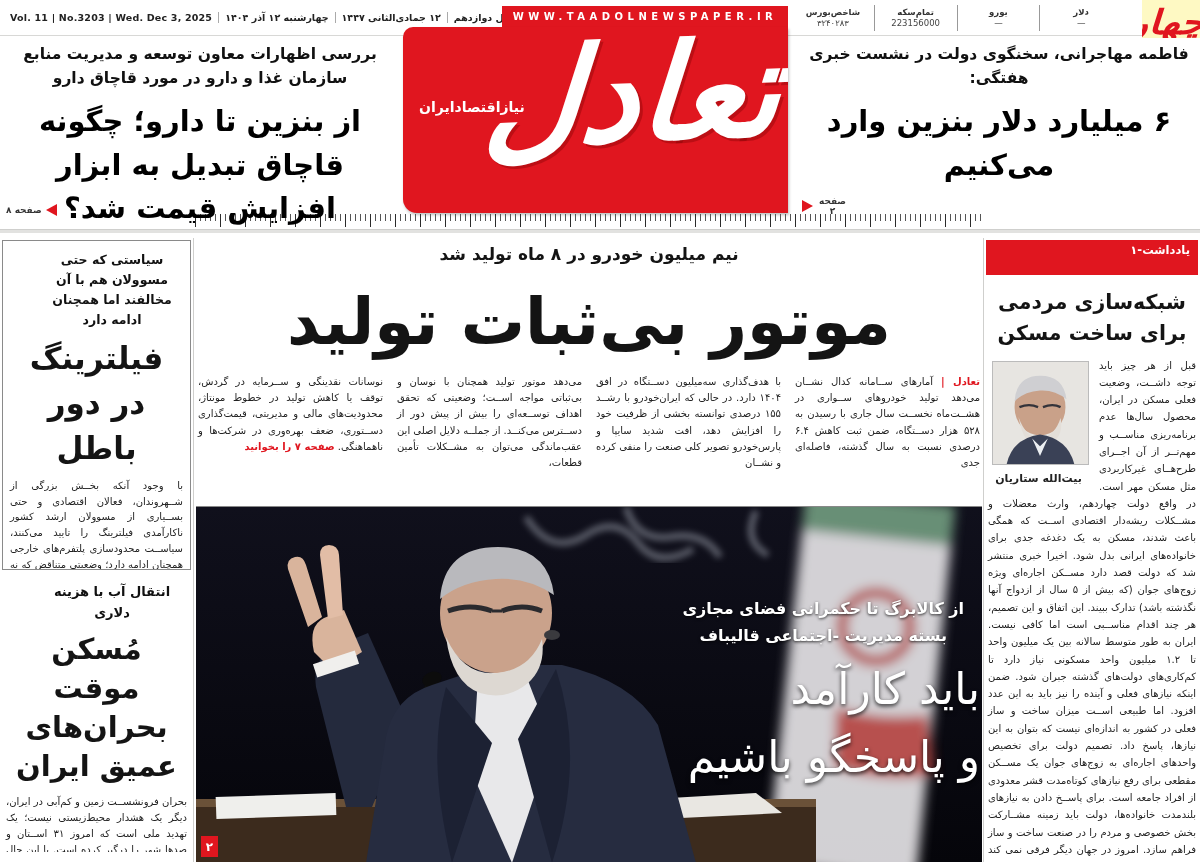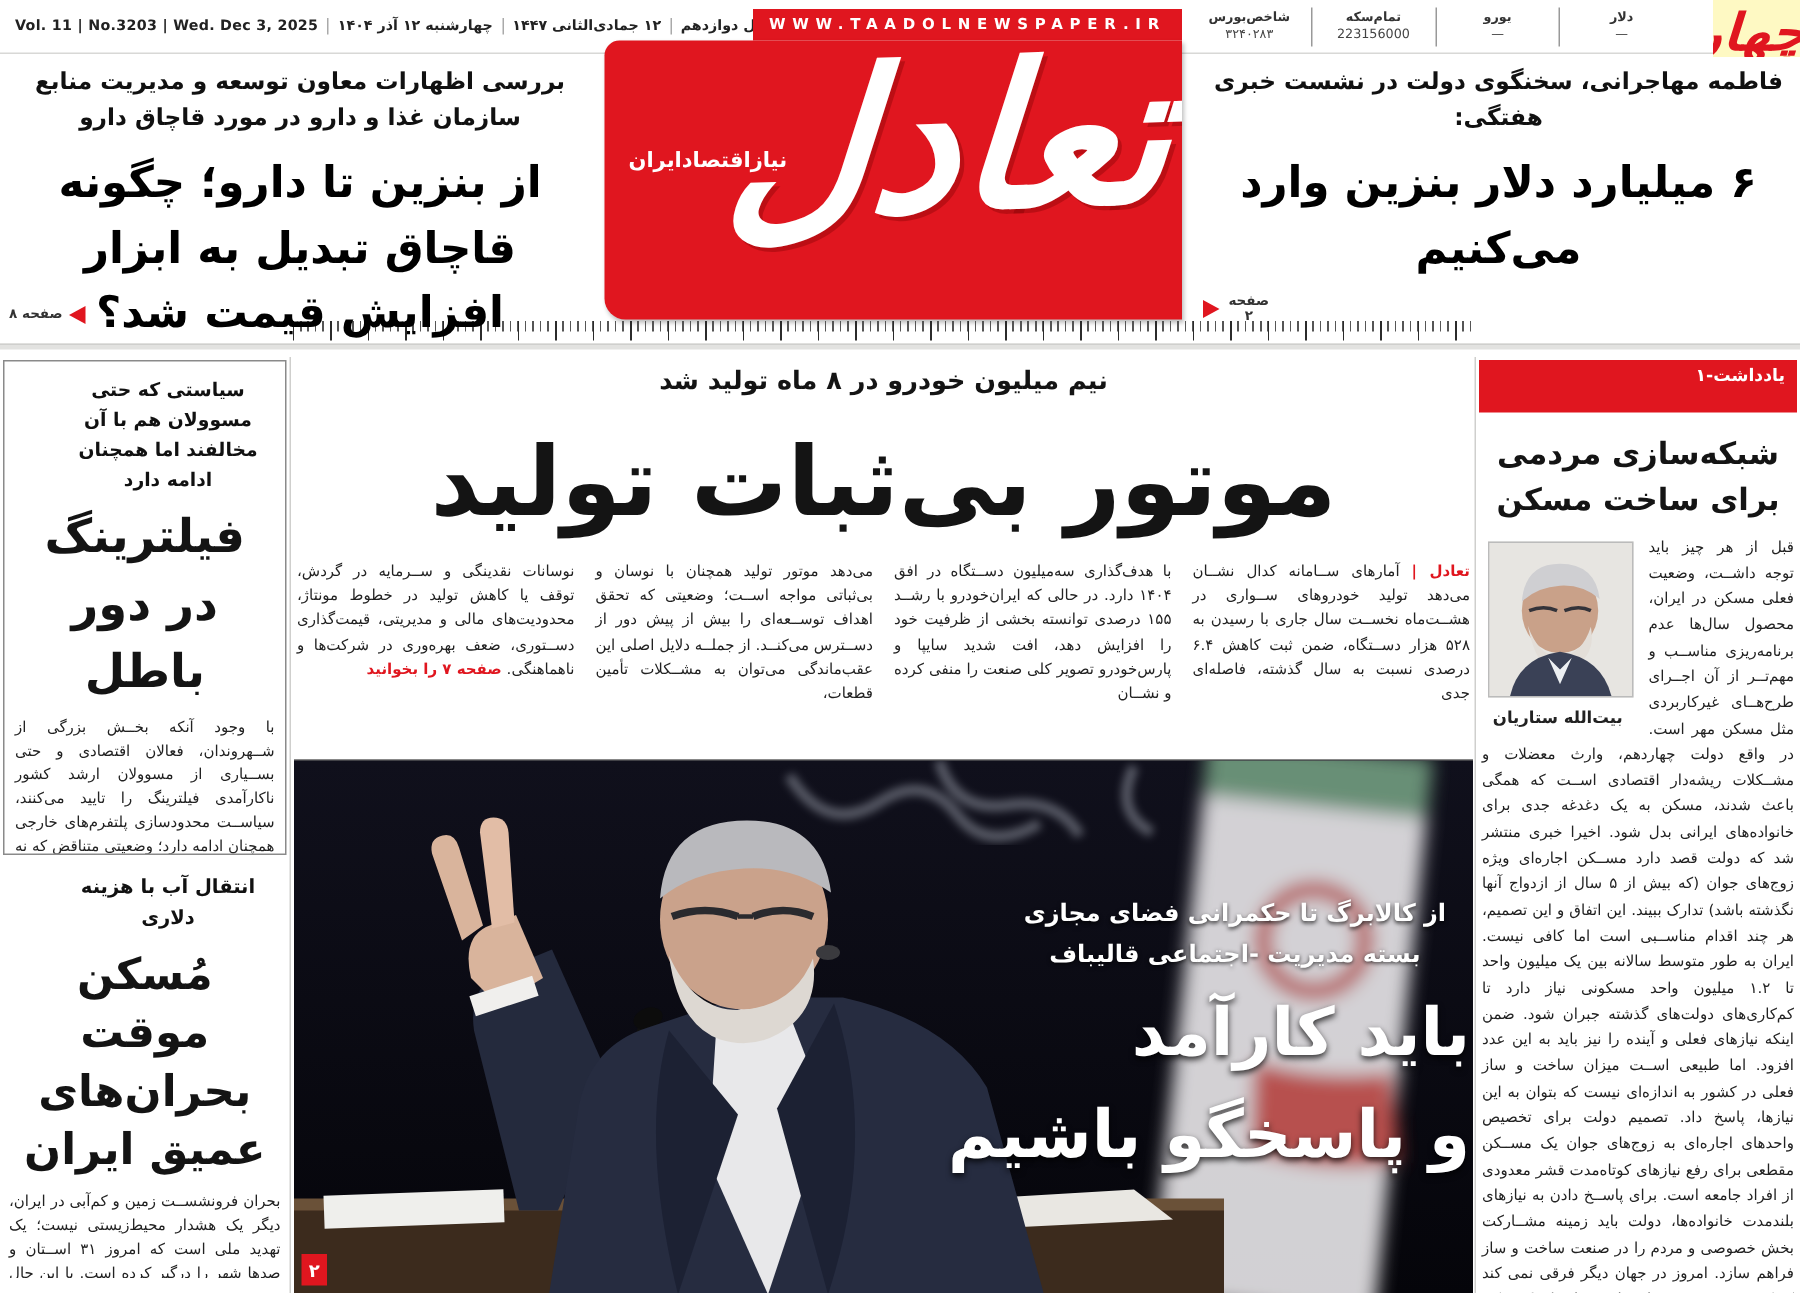--- a/index.html
+++ b/index.html
@@ -117,21 +117,21 @@
     position:absolute; left:196px; top:506px; width:786px; height:356px;
     background:#0a0a12; overflow:hidden; border-top:1px solid #888;
   }
   #photo svg { position:absolute; left:0; top:0; }
   .photo-kicker {
     position:absolute; right:18px; top:88px; color:#fff; font-weight:bold;
     font-size:16px; line-height:1.7; text-align:center; direction:rtl;
     text-shadow:0 1px 3px rgba(0,0,0,0.8);
   }
   .photo-headline {
-    position:absolute; right:0px; top:148px; color:#fff; font-weight:bold;
+    position:absolute; right:0px; top:148px; color:#fff; font-weight:normal;
     font-size:44px; line-height:1.55; text-align:right; direction:rtl;
     text-shadow:0 2px 4px rgba(0,0,0,0.8); padding-right:2px;
   }
   #photo-badge {
     position:absolute; left:5px; bottom:5px; width:17px; height:21px;
     background:#e0161f; color:#fff; font-size:12px; font-weight:bold;
     display:flex; align-items:center; justify-content:center;
   }
   
   #sidebar { position:absolute; left:986px; top:240px; width:212px; height:622px; direction:rtl; overflow:hidden; }

